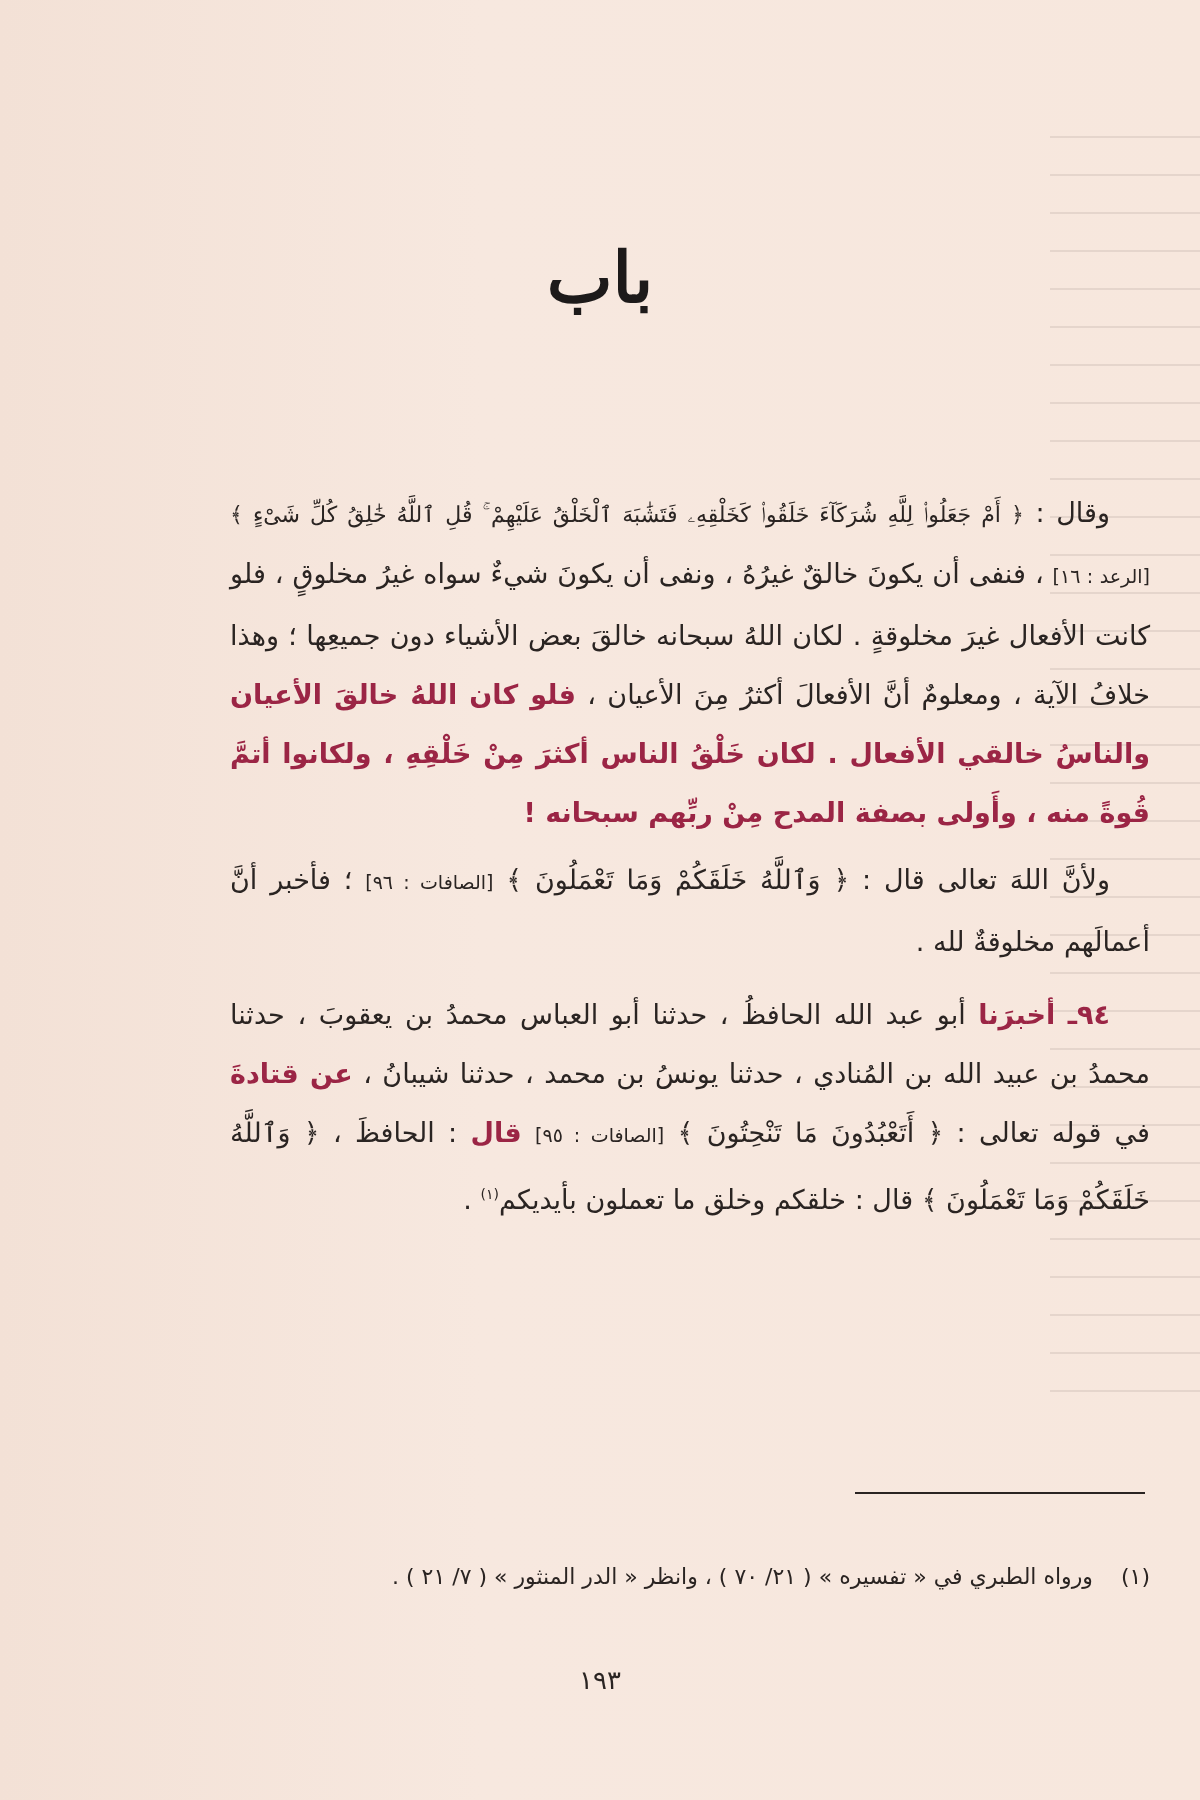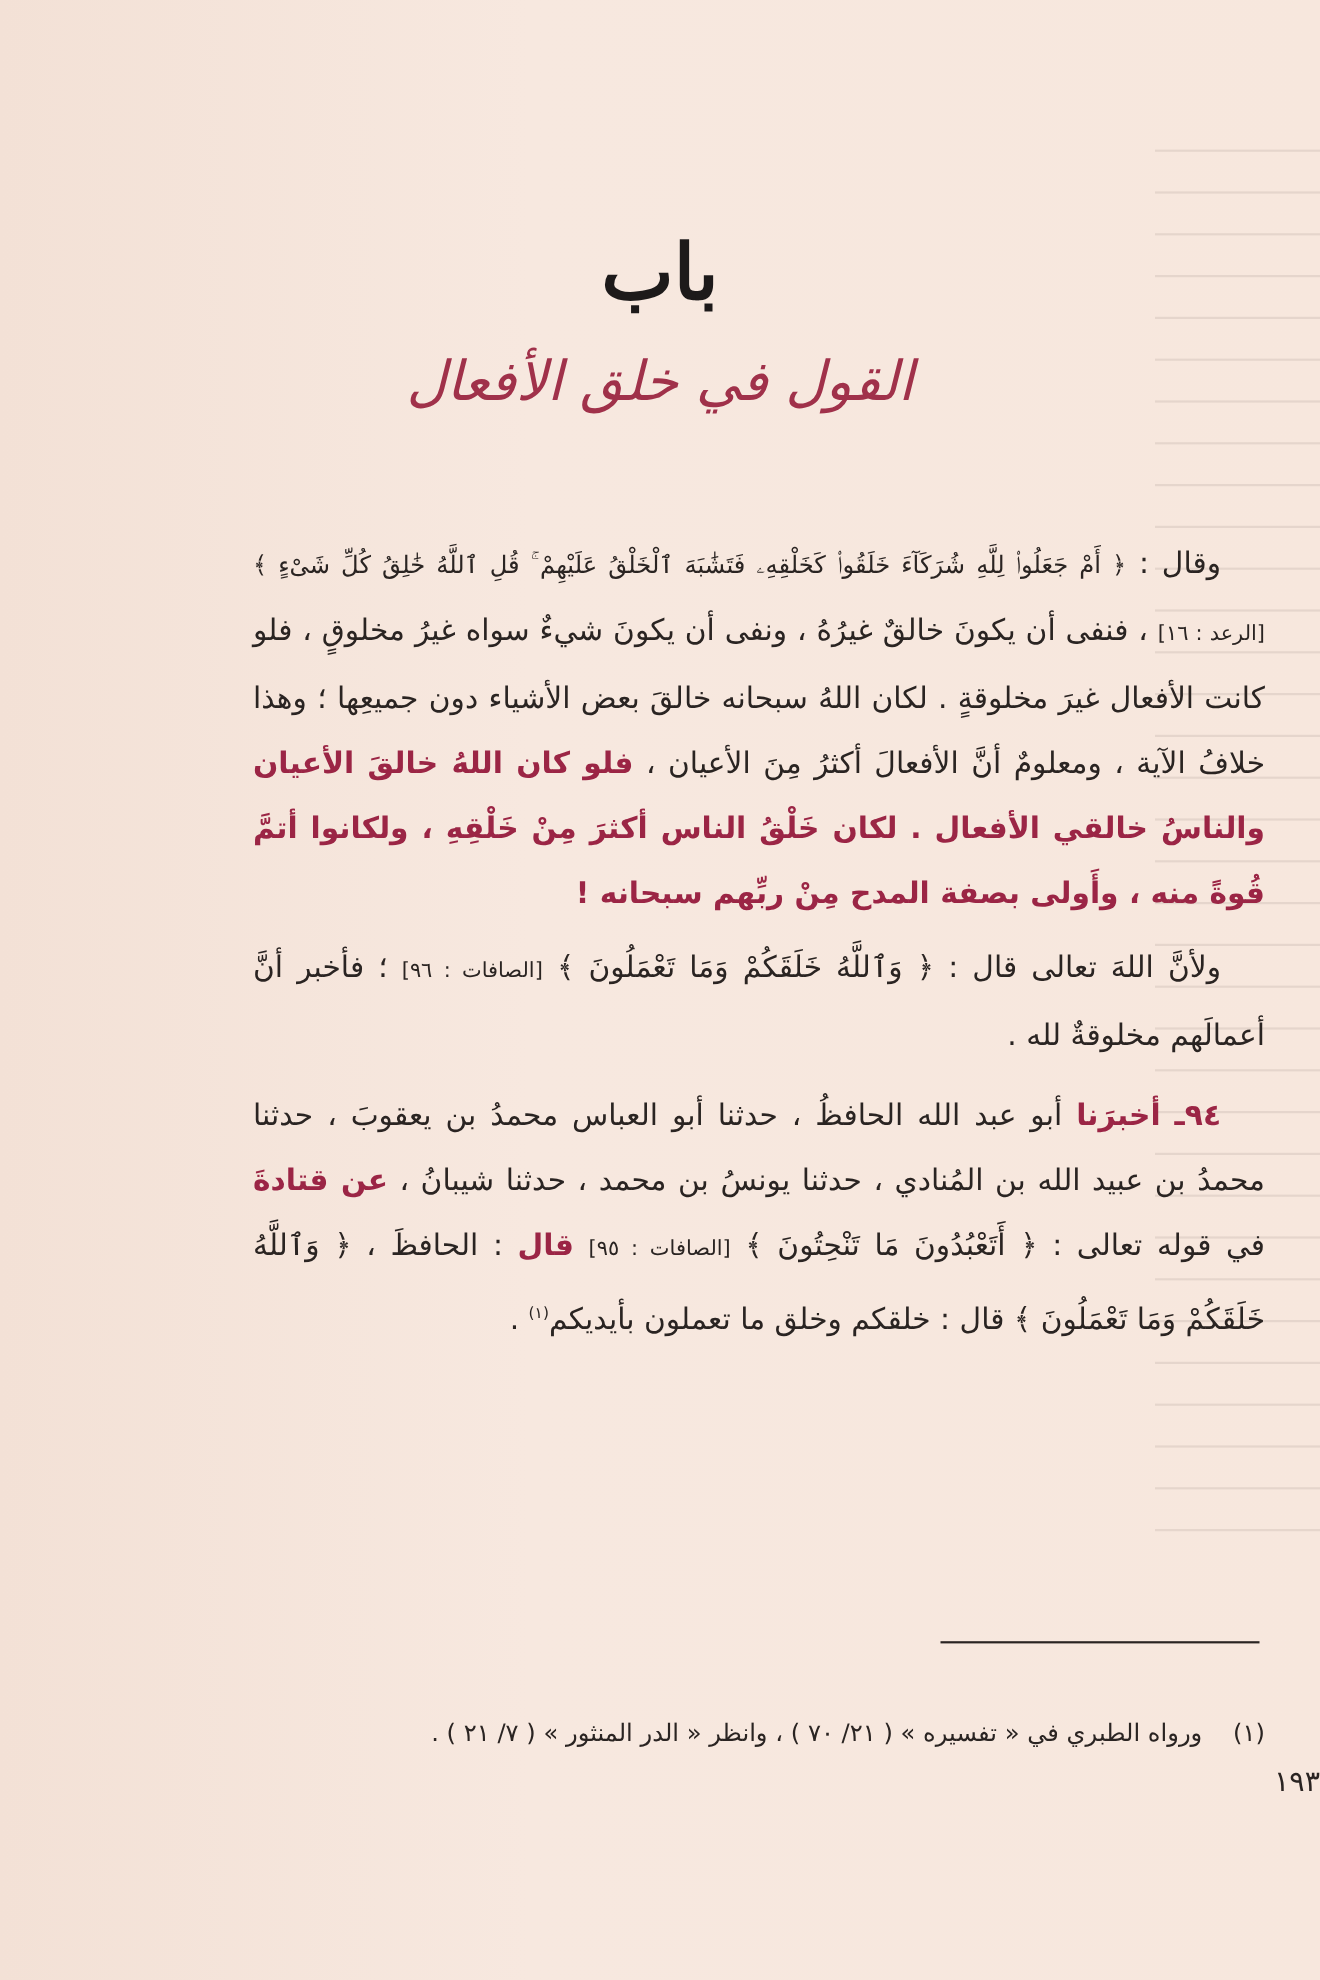--- a/index.html
+++ b/index.html
@@ -9,31 +9,31 @@
     font-family:"DejaVu Sans", sans-serif;
     color:#2a2422;
     position:relative;
   }
   .page { position:absolute; left:0; top:0; width:1200px; height:1800px;
     background: linear-gradient(90deg,#f3e1d6 0%,#f7e8df 40%,#f7e7dd 100%); }
   .bleed { position:absolute; left:1050px; top:100px; width:150px; height:1400px;
     opacity:.12; }
   .bleed div { height:2px; background:#6b5a55; margin:36px 0; }
   .chapter { position:absolute; left:0; width:1200px; text-align:center; direction:rtl; }
-  .bab { top:206px; font-size:70px; font-weight:bold; color:#1d1a1a; font-family:"DejaVu Serif", serif; }
+  .bab { top:236px; font-size:70px; font-weight:bold; color:#1d1a1a; font-family:"DejaVu Serif", serif; }
   .chtitle { top:318px; font-size:50px; color:#a0314a; font-family:"DejaVu Serif", serif; font-style:italic; }
   .text { position:absolute; left:230px; width:920px; direction:rtl; text-align:justify;
     font-size:27px; line-height:59px; font-family:"DejaVu Sans", sans-serif; }
   .p { margin:0; text-indent:40px; }
   .quran { font-family:"DejaVu Serif", serif; }
   .ref { font-size:19px; }
   .hl { color:#9b2545; font-weight:bold; }
   .rule { position:absolute; left:855px; top:1492px; width:290px; height:2px; background:#2a2422; }
   .fn { position:absolute; left:230px; width:920px; top:1564px; direction:rtl; font-size:22px; }
-  .pnum { position:absolute; left:0; width:1200px; top:1605px; text-align:right; font-size:26px; direction:rtl; }
+  .pnum { position:absolute; left:0; width:1200px; top:1665px; text-align:center; font-size:26px; direction:rtl; }
   sup { font-size:14px; }
 </style>
 </head>
 <body>
 
 <div class="page">
   <div class="bleed">
     <div></div>
       <div></div>
       <div></div>
@@ -64,21 +64,20 @@
       <div></div>
       <div></div>
       <div></div>
       <div></div>
       <div></div>
       <div></div>
       <div></div>
   </div>
 
   <div class="chapter bab">باب</div>
-  <div class="chapter chtitle">القول في خلق الأفعال</div>
 
   <div class="text" style="top:475px;">
     <p class="p" style="margin-top:8px;">
       <span>وقال :</span>
       <span class="quran" style="font-size:22px;">﴿ أَمْ جَعَلُوا۟ لِلَّهِ شُرَكَآءَ خَلَقُوا۟ كَخَلْقِهِۦ فَتَشَٰبَهَ ٱلْخَلْقُ عَلَيْهِمْ ۚ قُلِ ٱللَّهُ خَٰلِقُ كُلِّ شَىْءٍ ﴾</span>
       <span class="ref">[الرعد : ١٦]</span>
       <span>، فنفى أن يكونَ خالقٌ غيرُهُ ، ونفى أن يكونَ شيءٌ سواه غيرُ مخلوقٍ ، فلو كانت الأفعال غيرَ مخلوقةٍ . لكان اللهُ سبحانه خالقَ بعض الأشياء دون جميعِها ؛ وهذا خلافُ الآية ، ومعلومٌ أنَّ الأفعالَ أكثرُ مِنَ الأعيان ،</span>
       <span class="hl">فلو كان اللهُ خالقَ الأعيان والناسُ خالقي الأفعال . لكان خَلْقُ الناس أكثرَ مِنْ خَلْقِهِ ، ولكانوا أتمَّ قُوةً منه ، وأَولى بصفة المدح مِنْ ربِّهم سبحانه !</span>
     </p>
     <p class="p" style="margin-top:8px;">

